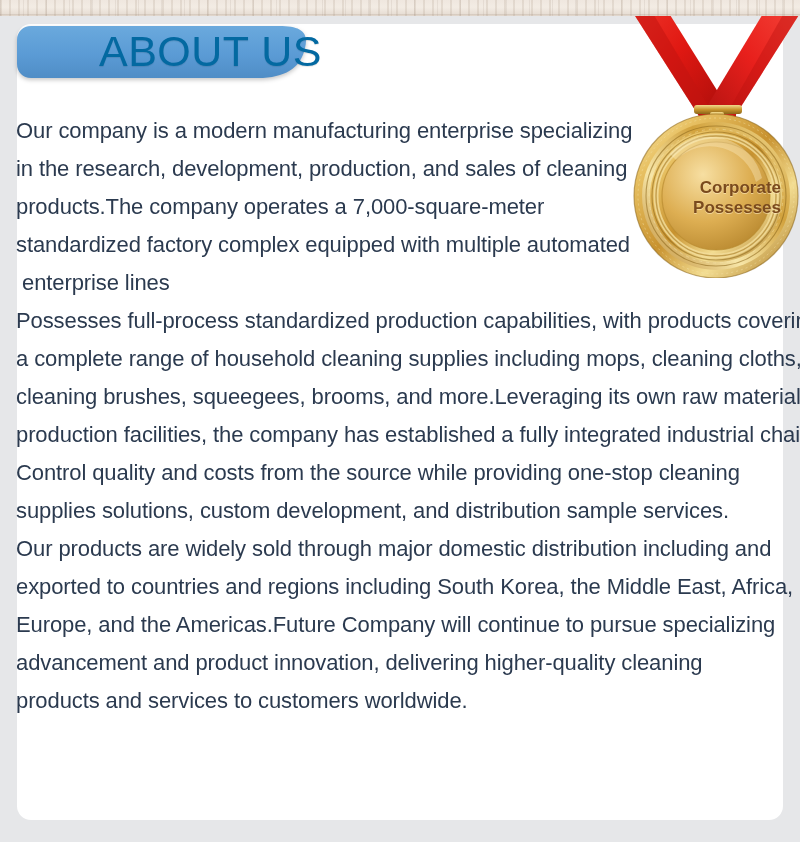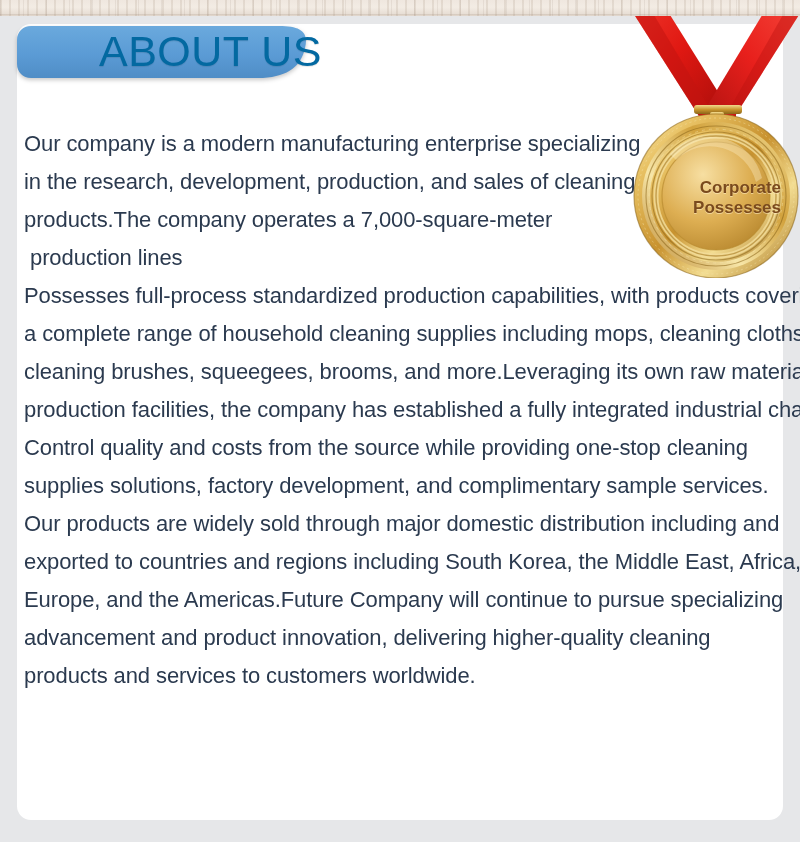--- a/index.html
+++ b/index.html
@@ -67,29 +67,28 @@
     text-align:right;
     font-family:"Liberation Sans",sans-serif;
     font-weight:bold;font-size:17px;line-height:20px;
     color:#7a4a1d;
     text-shadow:0 1px 0 rgba(255,240,200,.55);
     z-index:4;pointer-events:none;
   }
 
   
   .body-copy{
-    position:absolute;left:24px;top:112px;width:752px;
+    position:absolute;left:16px;top:112px;width:752px;
     z-index:2;
     color:#2b3a4f;
     font-family:"Liberation Sans Narrow","Liberation Sans",sans-serif;
     font-size:22px;
     line-height:38px;
     font-stretch:condensed;
     letter-spacing:-0.1px;
-    margin-top:13px;
   }
   .body-copy p{margin:0;padding:0;}
   .body-copy .para-line{display:block;white-space:nowrap;}
   .ln-indent{padding-left:6px;}
 </style>
 </head>
 <body>
 
 <div class="page-bg"></div>
 
@@ -199,30 +198,31 @@
     </svg>
   </div>
 </div>
 <div class="banner-title">ABOUT US</div>
 
 <div class="body-copy">
   <p>
     <span class="para-line">Our company is a modern manufacturing enterprise specializing</span>
     <span class="para-line">in the research, development, production, and sales of cleaning</span>
     <span class="para-line">products.The company operates a 7,000-square-meter</span>
-    <span class="para-line ln-indent"> production lines</span>
+    <span class="para-line">standardized factory complex equipped with multiple automated</span>
+    <span class="para-line ln-indent"> enterprise lines</span>
   </p>
   <p>
     <span class="para-line">Possesses full-process standardized production capabilities, with products covering</span>
     <span class="para-line">a complete range of household cleaning supplies including mops, cleaning cloths,</span>
     <span class="para-line"> cleaning brushes, squeegees, brooms, and more.Leveraging its own raw material</span>
     <span class="para-line">production facilities, the company has established a fully integrated industrial chain</span>
   </p>
   <p>
     <span class="para-line">Control quality and costs from the source while providing one-stop cleaning</span>
-    <span class="para-line">supplies solutions, factory development, and complimentary sample services.</span>
+    <span class="para-line">supplies solutions, custom development, and distribution sample services.</span>
     <span class="para-line">Our products are widely sold through major domestic distribution including and</span>
     <span class="para-line">exported to countries and regions including South Korea, the Middle East, Africa,</span>
     <span class="para-line"> Europe, and the Americas.Future Company will continue to pursue specializing</span>
     <span class="para-line">advancement and product innovation, delivering higher-quality cleaning</span>
     <span class="para-line">products and services to customers worldwide.</span>
   </p>
 </div>
 
 </body></html>

